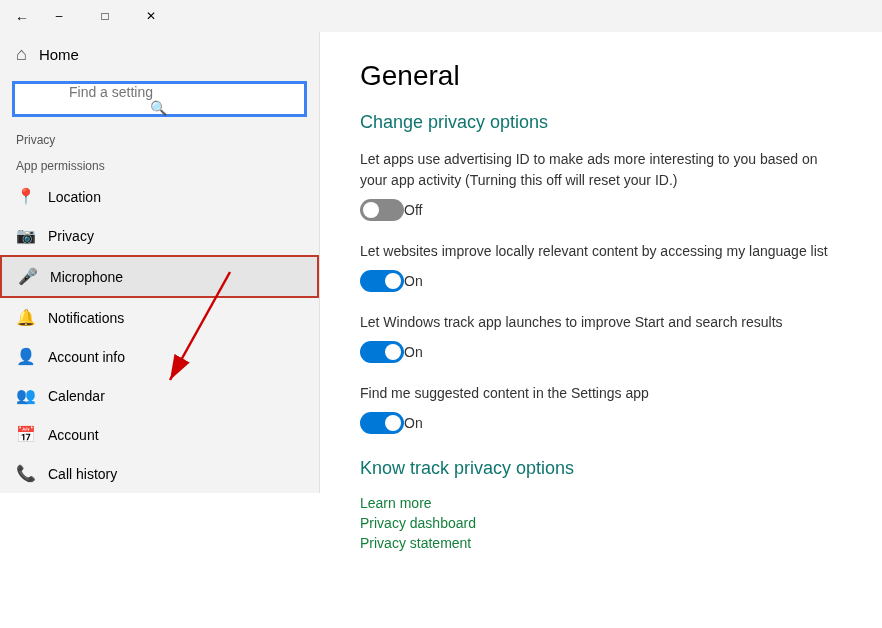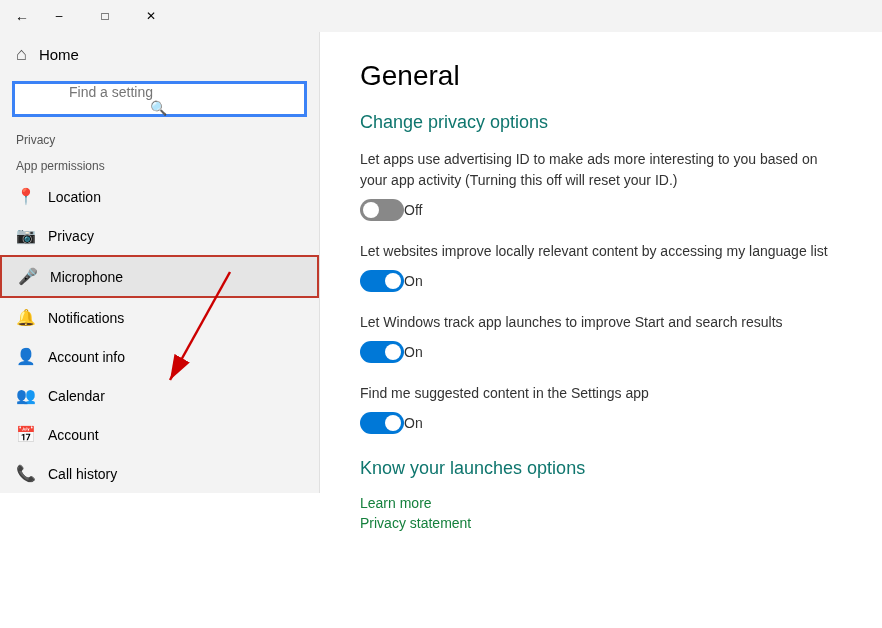--- a/index.html
+++ b/index.html
@@ -337,18 +337,19 @@
       <div class="setting-description">Find me suggested content in the Settings app</div>
       <div class="toggle-row">
         <div class="toggle on">
           <div class="toggle-thumb"></div>
         </div>
         <span class="toggle-label">On</span>
       </div>
     </div>
 
     <div class="privacy-section">
-      <h2 class="section-heading">Know your launches options</h2>
+      <h2 class="section-heading">Know track privacy options</h2>
       <a class="privacy-link">Learn more</a>
+      <a class="privacy-link">Privacy dashboard</a>
       <a class="privacy-link">Privacy statement</a>
     </div>
   </div>
 </div>
 
 </body></html>

